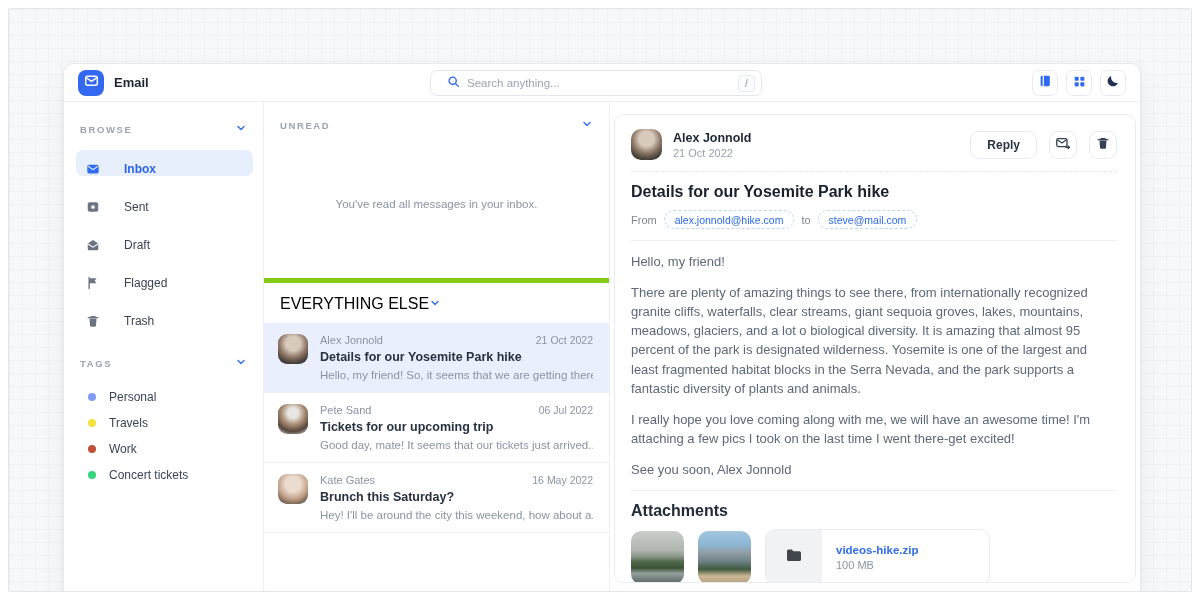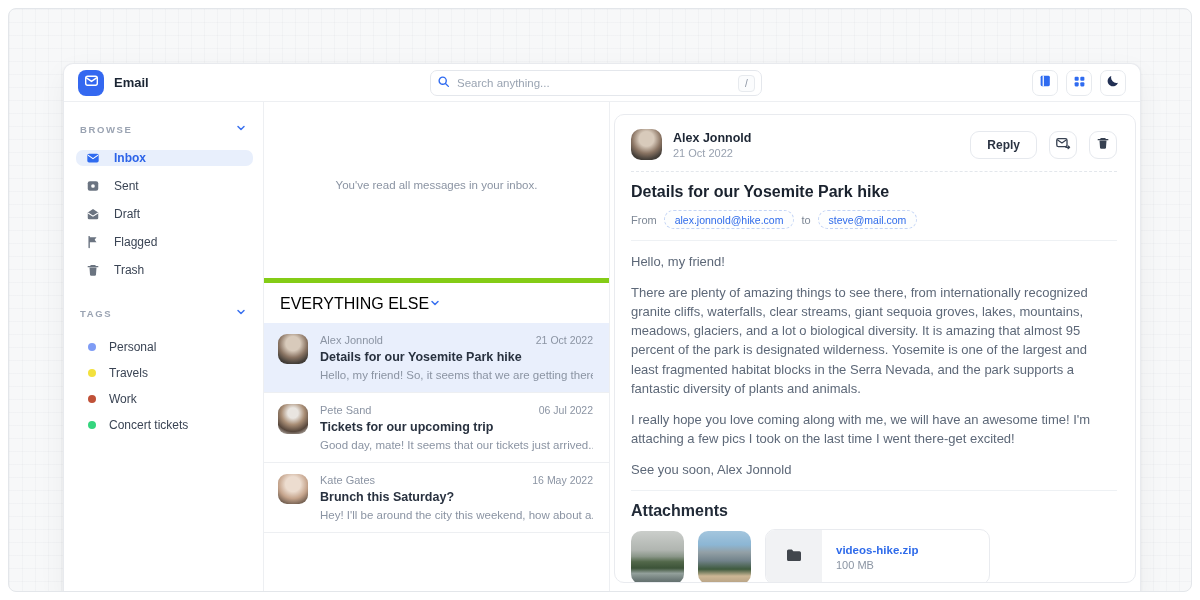--- a/index.html
+++ b/index.html
@@ -1,20 +1,20 @@
 <!DOCTYPE html>
 <html><head>
 <meta charset="utf-8">
 <style>
   * { margin:0; padding:0; box-sizing:border-box; }
   html,body { width:1200px; height:600px; background:#fff; font-family:"Liberation Sans", sans-serif; overflow:hidden; }
 
   .frame {
     position:absolute; left:8px; top:8px; width:1184px; height:584px;
-    border:1px solid #e3e6ea; border-radius:8px;
+    border:1px solid #e3e6ea; border-radius:2px;
     background-color:#f7f8f9;
     background-image:
       linear-gradient(rgba(120,130,150,0.045) 1px, transparent 1px),
       linear-gradient(90deg, rgba(120,130,150,0.045) 1px, transparent 1px);
     background-size:13px 13px;
     overflow:hidden;
   }
 
   .app {
     position:absolute; left:54px; top:54px; width:1078px; height:530px;
@@ -24,40 +24,40 @@
     display:flex; flex-direction:column; overflow:hidden;
   }
 
   
   .topbar { position:relative; height:38px; border-bottom:1px solid #edeff2; display:flex; align-items:center; padding:0 14px; flex:none; }
   .logo { width:26px; height:26px; border-radius:8px; background:#3468f0; display:flex; align-items:center; justify-content:center; flex:none; }
   .app-title { margin-left:10px; font-size:13px; font-weight:700; color:#1b2533; }
   .search {
     position:absolute; left:366px; top:6px; width:332px; height:26px;
     border:1px solid #e4e7ec; border-radius:7px; background:#fff;
-    display:flex; align-items:center; padding:0 6px 0 6px; gap:7px;
+    display:flex; align-items:center; padding:0 6px 0 16px; gap:7px;
   }
   .search input { border:none; outline:none; flex:1; font-size:11.5px; color:#4a5568; font-family:"Liberation Sans", sans-serif; background:transparent; }
   .search input::placeholder { color:#9aa4b2; }
   .kbd { width:17px; height:17px; border:1px solid #e7eaee; border-radius:4px; background:#fbfcfd; color:#8a94a2; font-size:10px; display:flex; align-items:center; justify-content:center; }
   .topbar-actions { margin-left:auto; display:flex; gap:8px; }
   .icon-btn { width:26px; height:26px; border:1px solid #e7eaee; border-radius:7px; background:#fff; display:flex; align-items:center; justify-content:center; cursor:pointer; }
 
   
   .content { flex:1; display:flex; min-height:0; }
   .sidebar { width:200px; flex:none; border-right:1px solid #edeff2; padding:14px 10px 0 12px; }
   .middle { width:346px; flex:none; border-right:1px solid #edeff2; display:flex; flex-direction:column; }
   .reader-wrap { flex:1; min-width:0; padding:12px 4px 10px 4px; }
 
   .section-header { display:flex; align-items:center; justify-content:space-between; padding:4px 6px 4px 4px; }
   .section-header .lbl { font-size:9.5px; font-weight:700; letter-spacing:1.6px; color:#9aa3b2; text-transform:uppercase; }
 
   
   .nav { margin-top:8px; }
-  .nav-item { display:flex; align-items:center; gap:14px; height:16px; padding:0 10px; border-radius:7px; font-size:12px; color:#3a4454; cursor:pointer; }
+  .nav-item { display:flex; align-items:flex-end; gap:24px; height:26px; padding:0 10px; border-radius:7px; font-size:12px; color:#3a4454; cursor:pointer; }
   .nav-item + .nav-item { margin-top:12px; }
   .nav-item .nicon { display:flex; color:#6b7481; }
   .nav-item.active { background:#e8effc; color:#2c63e8; font-weight:700; }
   .nav-item.active .nicon { color:#2f6bf0; }
   .tags-block { margin-top:22px;text-align:center; }
   .tag-item { display:flex; align-items:center; gap:13px; height:26px; padding:0 12px; font-size:12px; color:#3a4454; cursor:pointer; }
   .tag-dot { width:8px; height:8px; border-radius:50%; flex:none; }
 
   
   .unread-block { height:176px; display:flex; flex-direction:column; flex:none; }
@@ -247,20 +247,28 @@
             <div class="tag-item">
               <span class="tag-dot" style="background: rgb(53, 213, 126);"></span>
               <span>Concert tickets</span>
             </div>
           </div>
         </div>
       </div>
 
       <div class="middle">
         <div class="unread-block">
+          <div class="section-header">
+            <span class="lbl">UNREAD</span>
+            <span>
+              <svg width="12" height="12" viewBox="0 0 16 16">
+                  <path d="M4 6l4 4 4-4" fill="none" stroke="#3b72f0" stroke-width="2" stroke-linecap="round" stroke-linejoin="round"></path>
+                </svg>
+            </span>
+          </div>
           <div class="empty-msg">You've read all messages in your inbox.</div>
         </div>
 
         <div class="ee-header">
           <span class="lbl">EVERYTHING ELSE</span>
           <span>
             <svg width="12" height="12" viewBox="0 0 16 16">
                 <path d="M4 6l4 4 4-4" fill="none" stroke="#3b72f0" stroke-width="2" stroke-linecap="round" stroke-linejoin="round"></path>
               </svg>
           </span>

